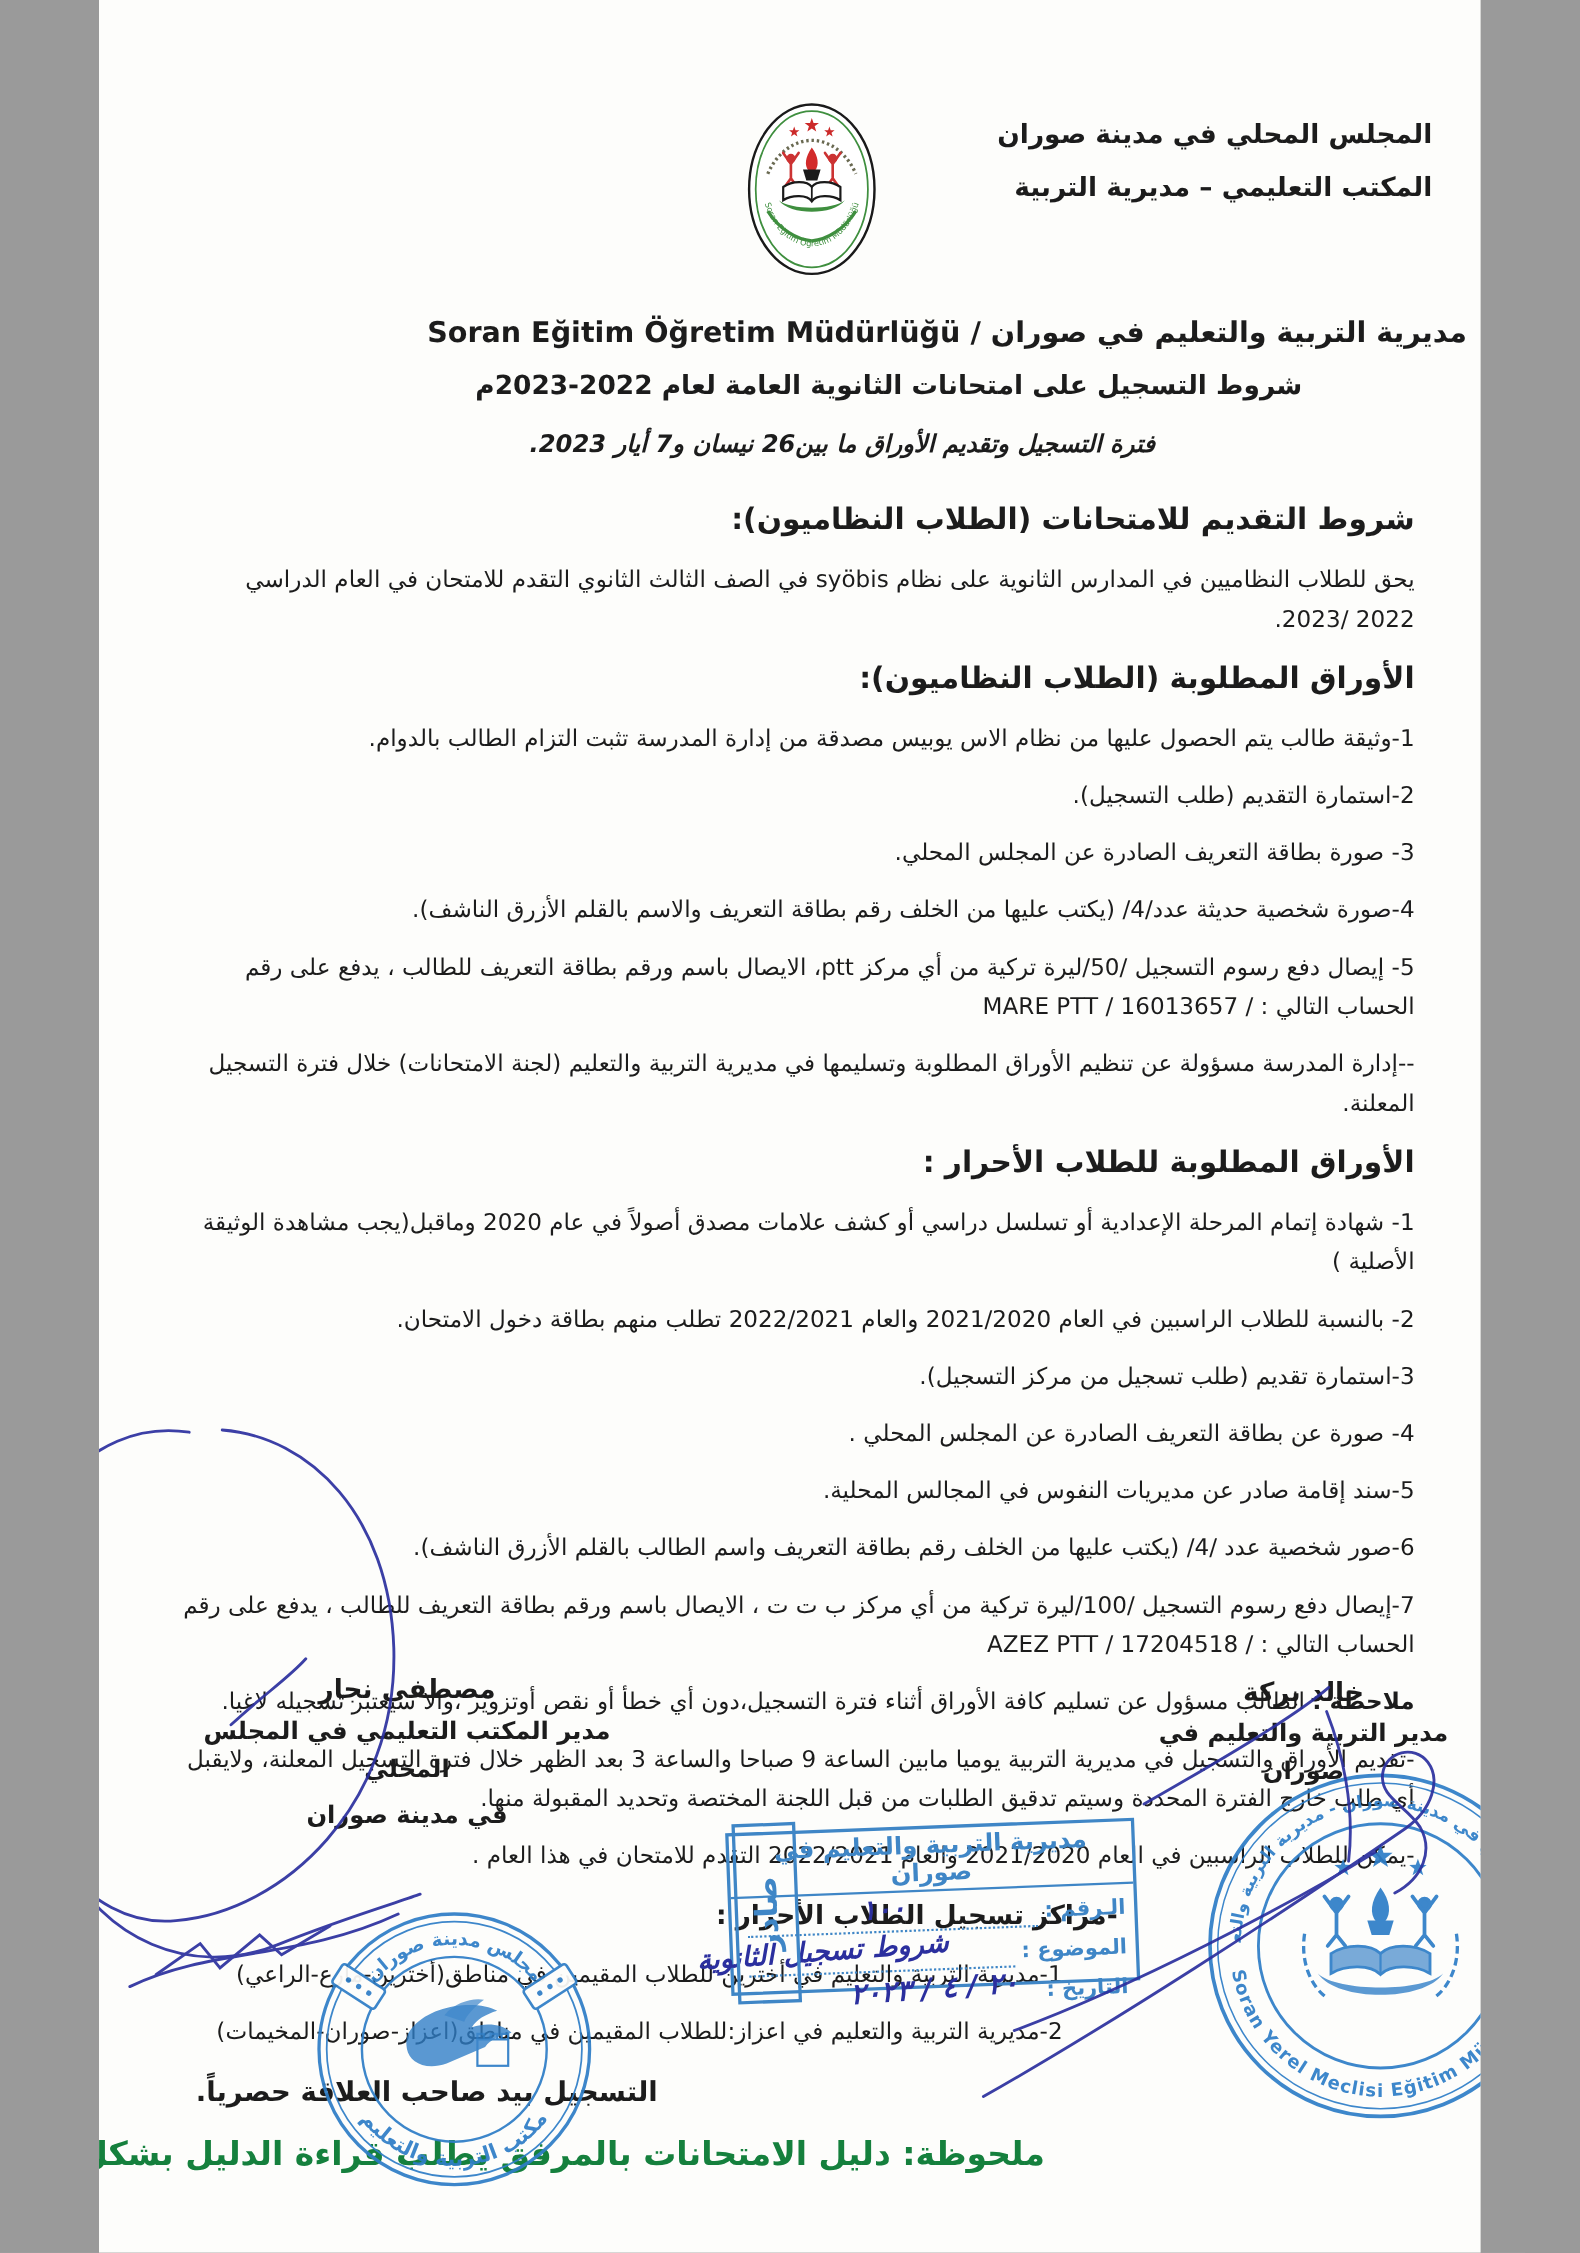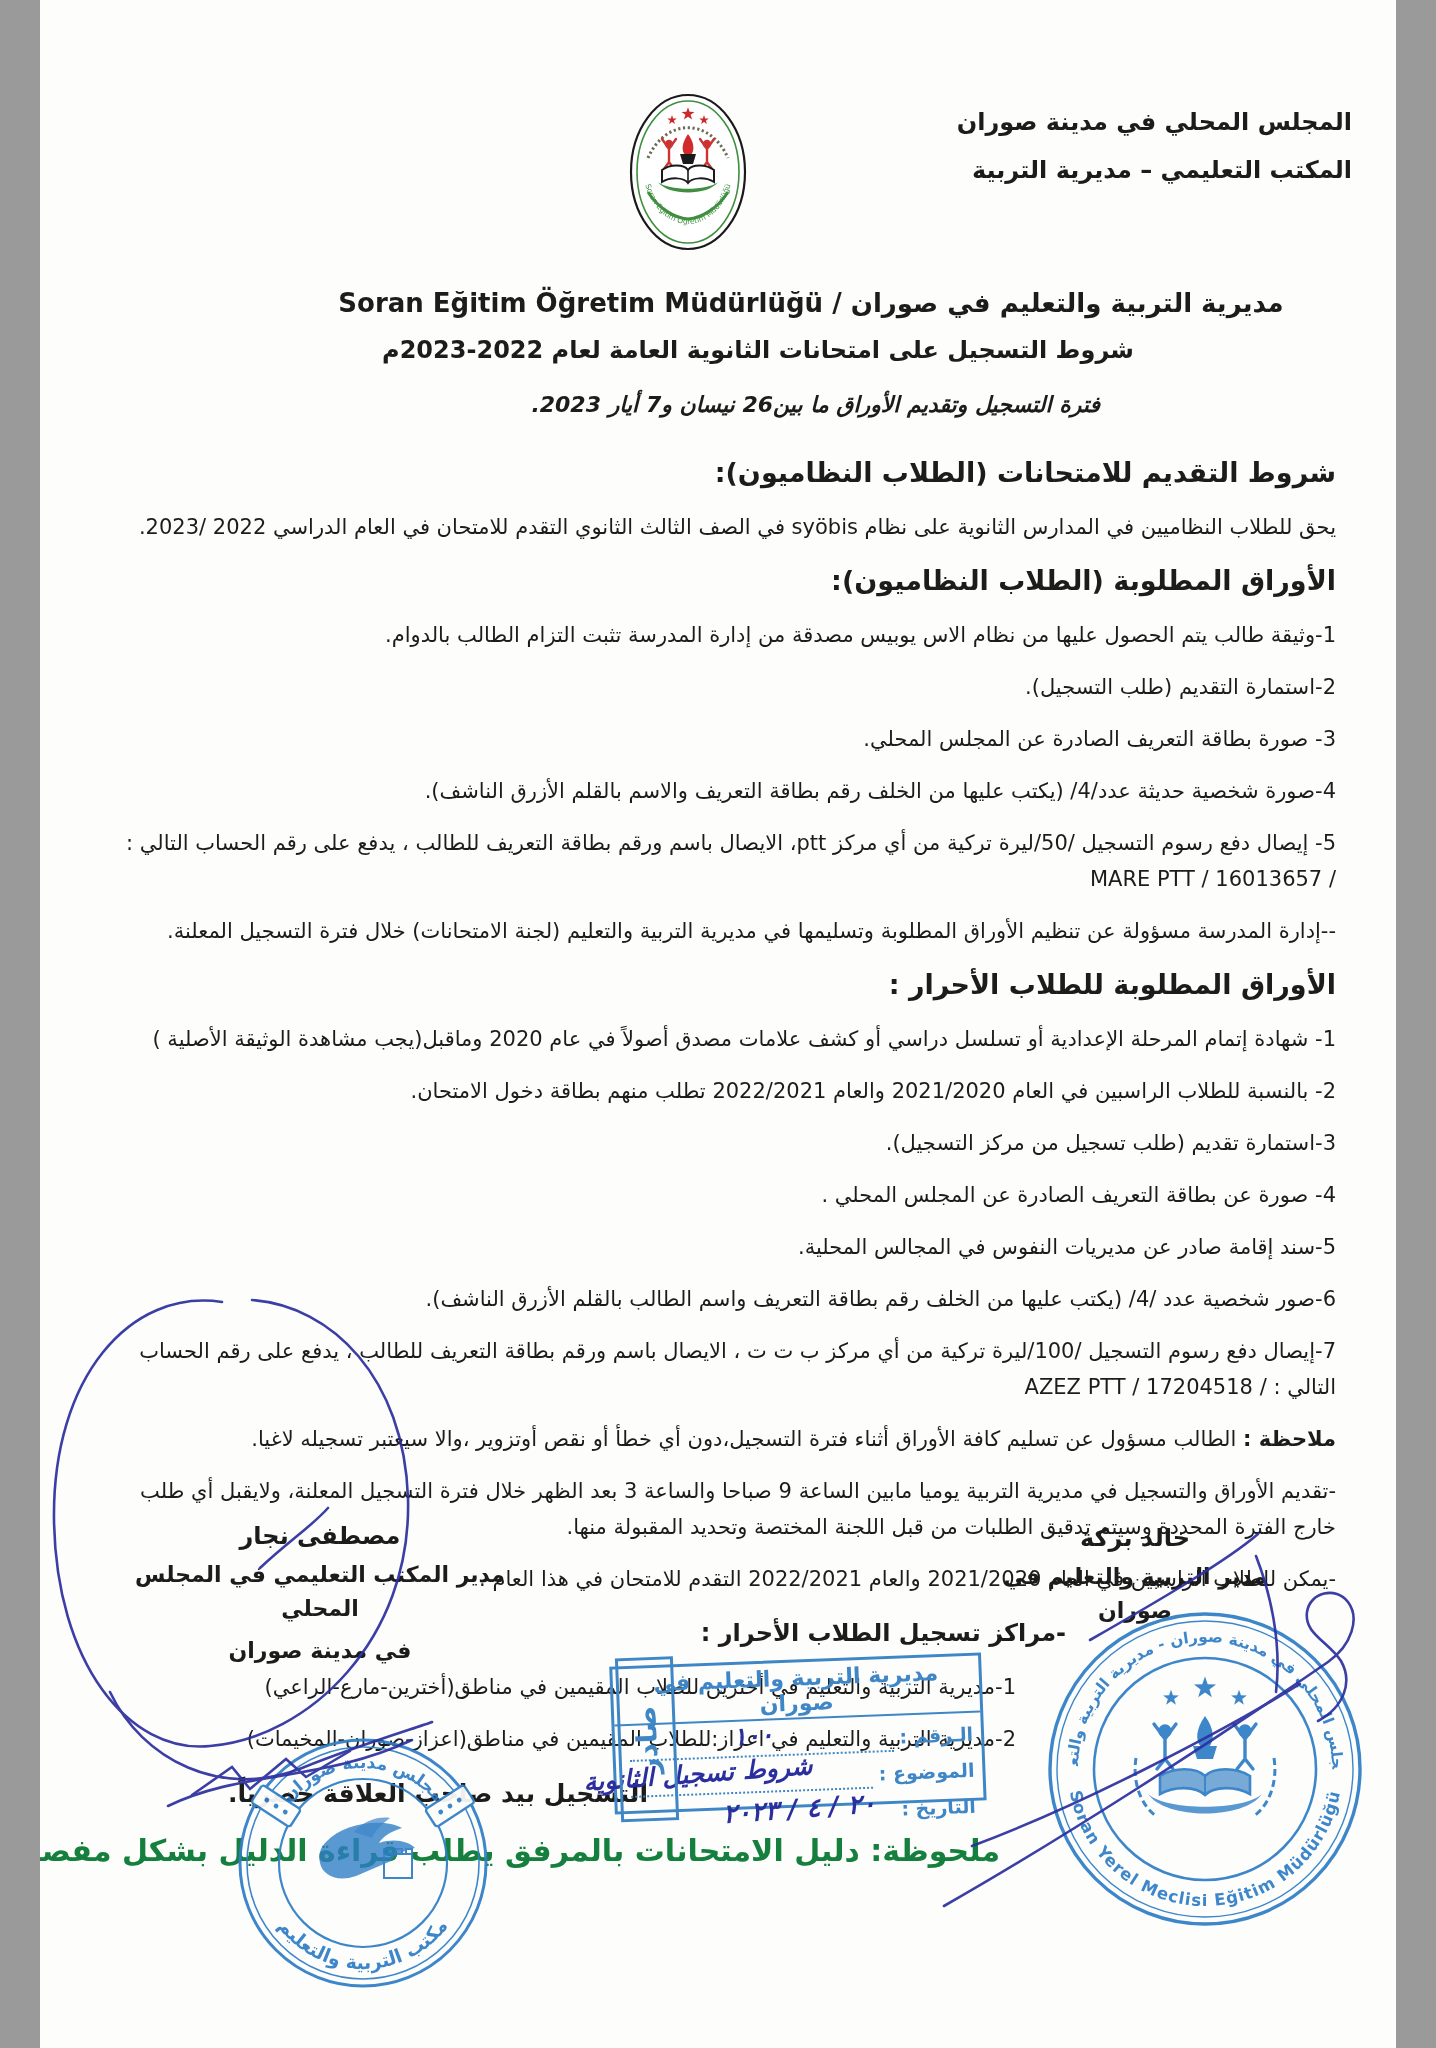--- a/index.html
+++ b/index.html
@@ -1,17 +1,17 @@
 <!DOCTYPE html>
 <html lang="ar" dir="rtl"><head>
 <meta charset="utf-8">
 <style>
   html,body{margin:0;padding:0;background:#9a9a9a;}
   .page{
-    position:relative; width:1356px; height:2048px; margin:0 auto;
+    position:relative; width:1256px; height:2048px; margin:0 auto;
     background:#fdfdfb; overflow:hidden; direction:rtl;
     font-family:"DejaVu Sans", sans-serif; color:#1c1c1c;
   }
   
   .org-lines{position:absolute; top:98px; right:44px; text-align:right;
     font-weight:bold; font-size:24px; line-height:48px; z-index:1;}
   .logo{position:absolute; top:92px; left:588px; z-index:1;}
   .bilingual{position:absolute; top:288px; left:0; width:1436px; box-sizing:border-box;
     padding-left:106px; text-align:center; font-weight:bold; font-size:26px; z-index:1;}
   .title{position:absolute; top:336px; left:0; width:1436px; text-align:center;

